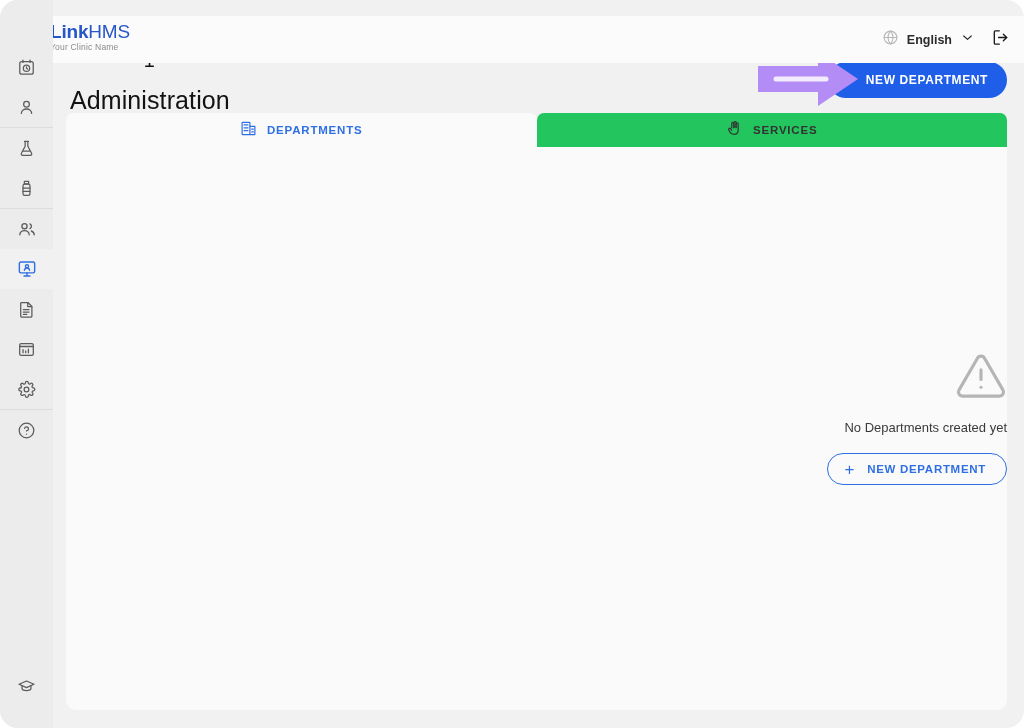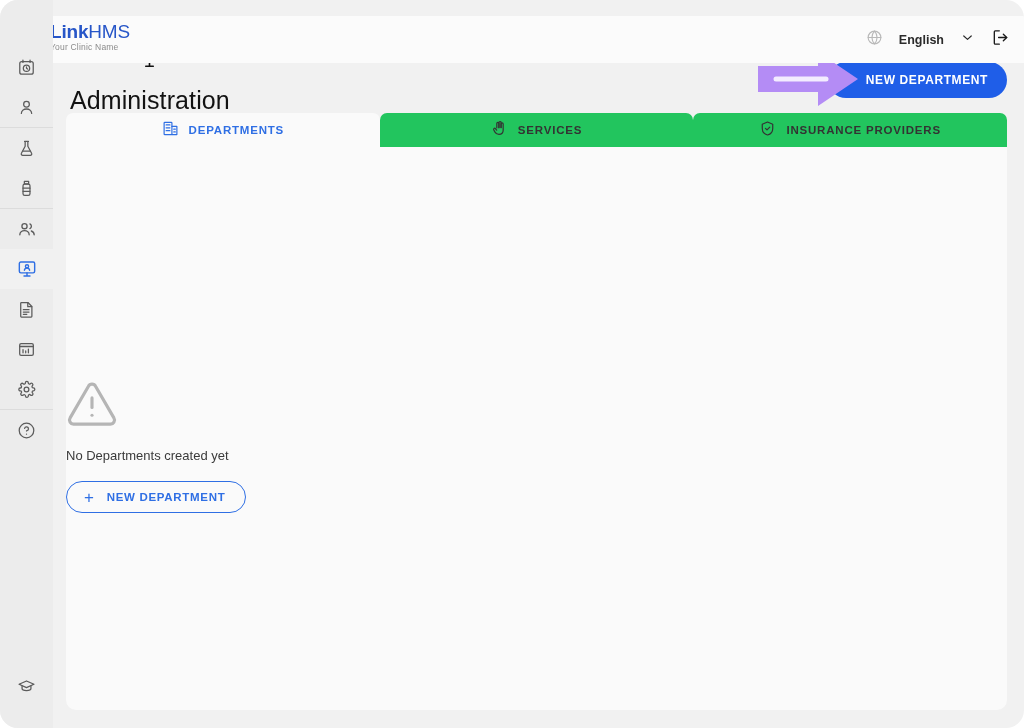--- a/index.html
+++ b/index.html
@@ -97,21 +97,21 @@
   .header-right {
     margin-left: auto;
     display: flex;
     align-items: center;
     gap: 16px;
     padding-right: 19px;
   }
   .lang-select {
     display: flex;
     align-items: center;
-    gap: 16px;
+    gap: 8px;
     cursor: pointer;
   }
   .lang-label {
     font-size: 12.5px;
     font-weight: bold;
     color: #2b2b2b;
   }
   .logout-btn { cursor: pointer; display: flex; }
 
   
@@ -211,25 +211,25 @@
     width: 941px;
     height: 563px;
     background: #fafafa;
     border-radius: 0 0 10px 10px;
     z-index: 0;
   }
 
   .empty-state {
     position: absolute;
     left: 0;
-    top: 231px;
+    top: 203px;
     width: 941px;
     display: flex;
     flex-direction: column;
-    align-items: flex-start;
+    align-items: flex-end;
   }
   .empty-icon { margin-bottom: 14px; }
   .empty-text {
     font-size: 13px;
     color: #3a3a3a;
     margin-bottom: 18px;
   }
   .btn-outline {
     display: inline-flex;
     align-items: center;
@@ -460,29 +460,20 @@
       <span>
         <svg width="17" height="17" viewBox="0 0 24 24" fill="none" class="ic" stroke-width="1.7" stroke-linecap="round" stroke-linejoin="round">
           <path d="M8.2 11V4.9a1.5 1.5 0 0 1 3 0V11"></path>
           <path d="M11.2 10.6V3.6a1.5 1.5 0 0 1 3 0v7"></path>
           <path d="M14.2 10.8V5.6a1.5 1.5 0 0 1 3 0v8.6c0 3.6-2.5 6.2-6 6.2-3.1 0-4.6-1.5-5.8-3.6l-1.6-3a1.5 1.5 0 0 1 2.5-1.6l1.7 2.2"></path>
         </svg>
       </span>
       <span class="tab-label">SERVICES</span>
     </div>
 
-    <div class="tab">
-      <span>
-        <svg width="17" height="17" viewBox="0 0 24 24" fill="none" class="ic" stroke-width="1.7" stroke-linecap="round" stroke-linejoin="round">
-          <path d="M12 2.8 4.6 6v5.6c0 4.6 3.1 8.5 7.4 9.6 4.3-1.1 7.4-5 7.4-9.6V6z"></path>
-          <path d="M9.1 11.9 11.3 14l3.9-4"></path>
-        </svg>
-      </span>
-      <span class="tab-label">INSURANCE PROVIDERS</span>
-    </div>
   </div>
 
   <section class="content-panel">
     <div class="empty-state">
       <span class="empty-icon">
         <svg width="52" height="52" viewBox="0 0 24 24" fill="none" stroke="#b5b5b5" stroke-width="1.45" stroke-linecap="round" stroke-linejoin="round">
           <path d="M10.3 3.9 1.9 18.4a1.9 1.9 0 0 0 1.7 2.9h16.8a1.9 1.9 0 0 0 1.7-2.9L13.7 3.9a1.9 1.9 0 0 0-3.4 0z"></path>
           <path d="M12 9.2v4.4"></path>
           <path d="M12 17.2h.01"></path>
         </svg>

